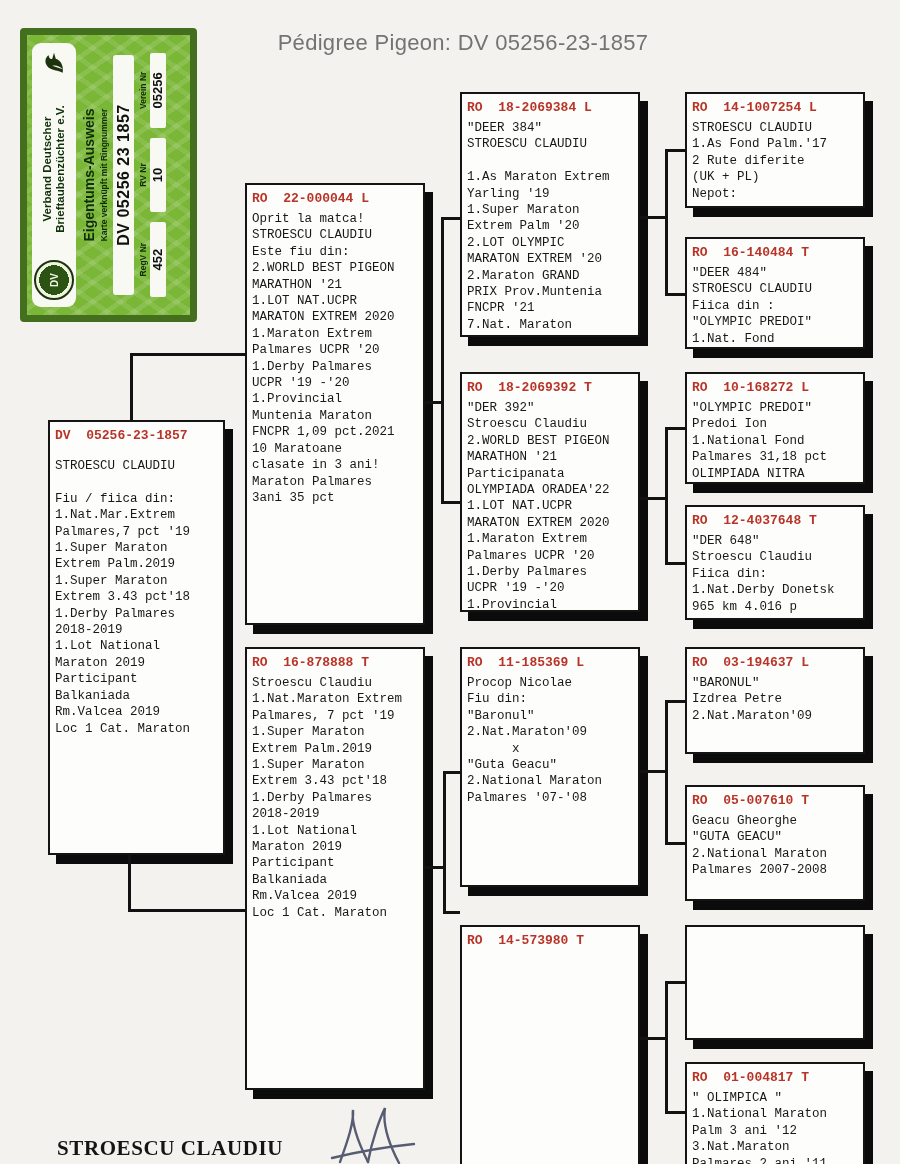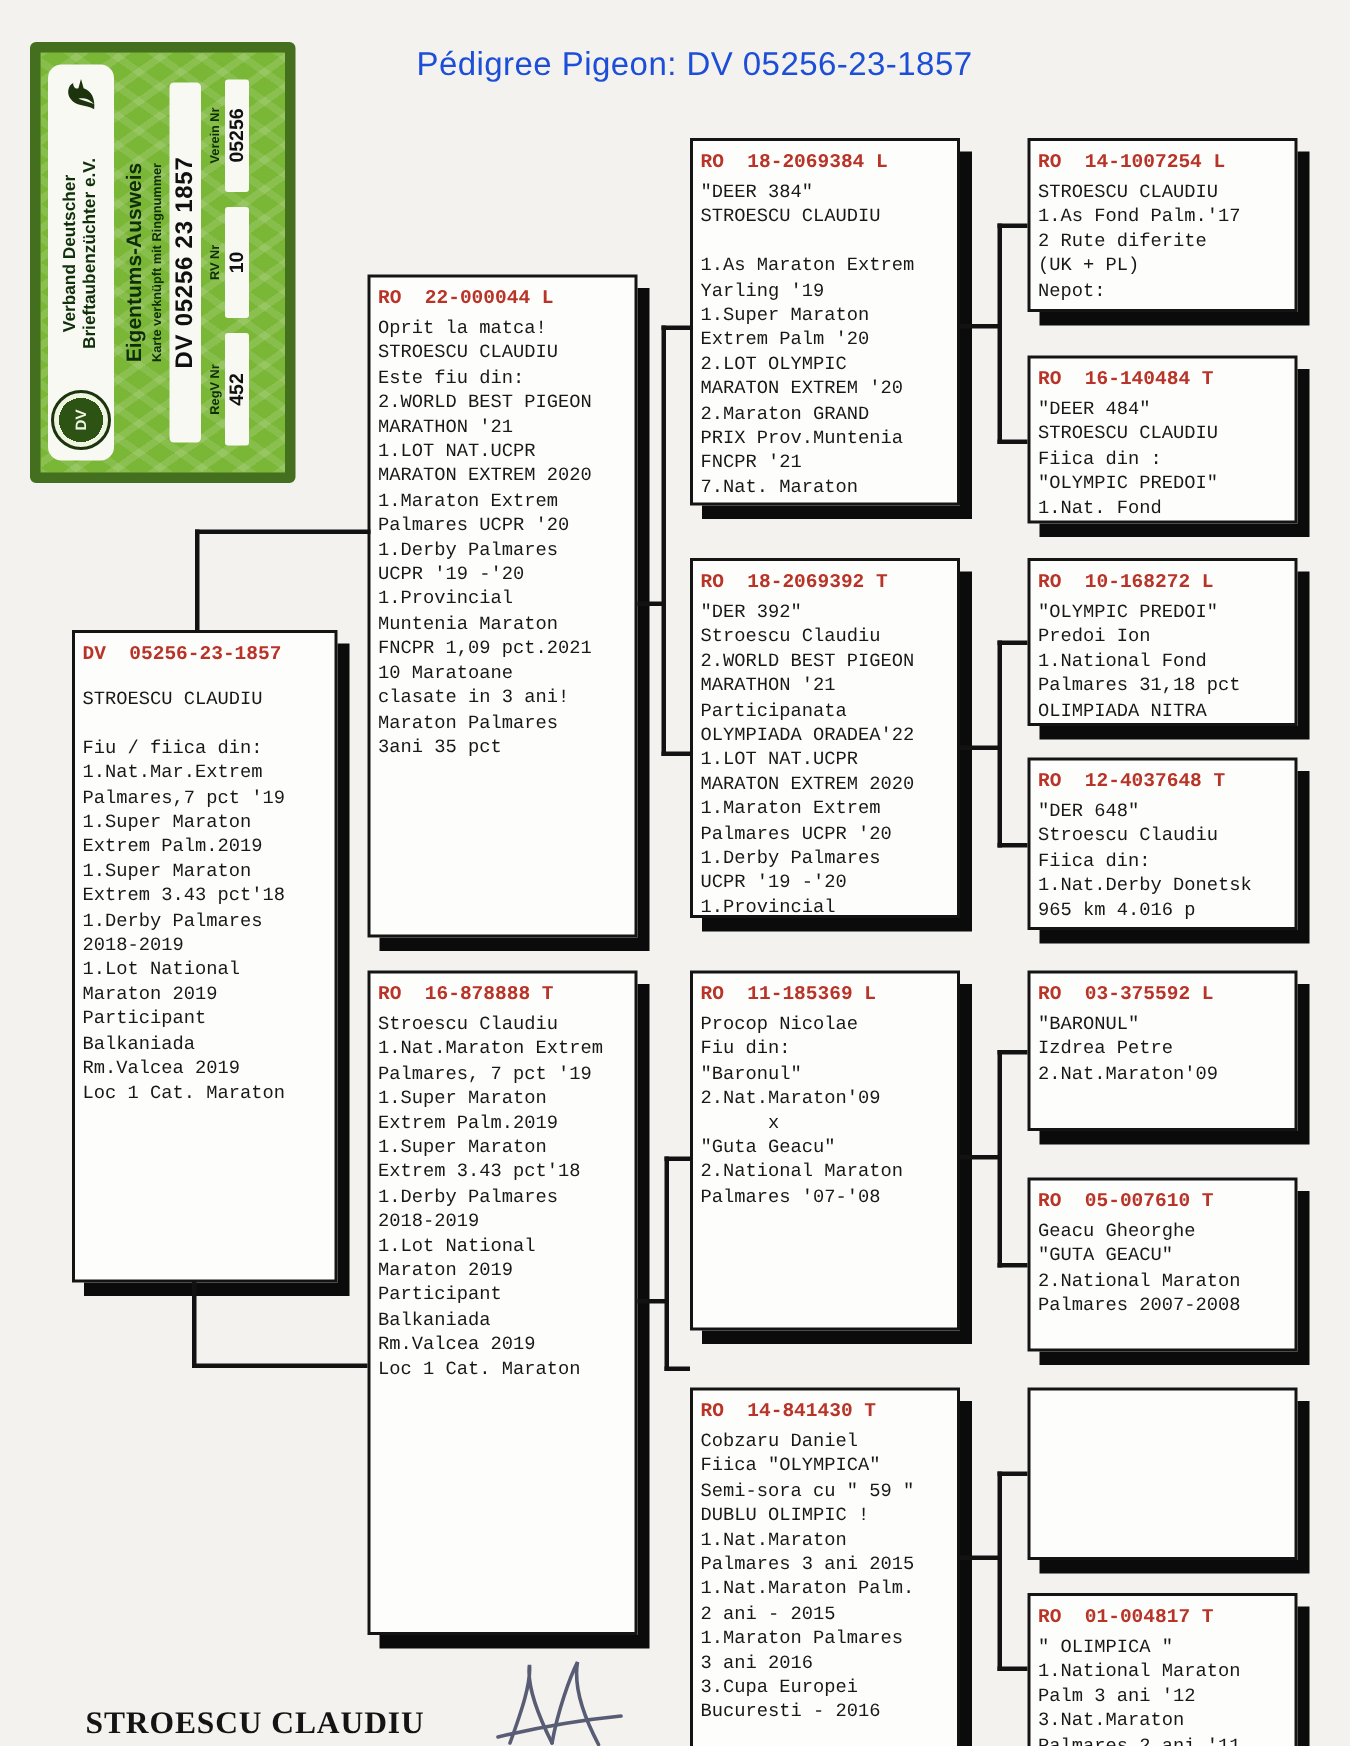--- a/index.html
+++ b/index.html
@@ -1,19 +1,19 @@
 <!DOCTYPE html>
 <html><head>
 <meta charset="utf-8">
 <style>
   html,body{margin:0;padding:0;}
   .page{position:relative;width:900px;height:1164px;background:#f3f2ee;overflow:hidden;
         font-family:"Liberation Sans",sans-serif;}
   .page-title{position:absolute;left:228px;top:30px;width:470px;text-align:center;
-        font:400 22px/26px "Liberation Sans",sans-serif;color:#1d4ed8;letter-spacing:.3px;}
+        font:400 22px/26px "Liberation Sans",sans-serif;color:#737373;letter-spacing:.3px;}
 
   
   .pbox{position:absolute;background:#fdfdfb;border:2px solid #141414;box-sizing:border-box;
         box-shadow:8px 9px 0 0 #0b0b0b;overflow:hidden;}
   .pbox-header{font:700 13px/17px "Liberation Mono","DejaVu Sans Mono",monospace;
         color:#b93428;padding:5px 4px 0 5px;white-space:pre;}
   .pbox-body{font:400 12.5px/16.4px "Liberation Mono","DejaVu Sans Mono",monospace;
         color:#181818;padding:4px 3px 4px 5px;white-space:pre;}
   .subject .pbox-body{padding-top:14px;}
 
@@ -188,33 +188,21 @@
     <div class="pbox-body">Procop Nicolae
 Fiu din:
 "Baronul"
 2.Nat.Maraton'09
       x
 "Guta Geacu"
 2.National Maraton
 Palmares '07-'08</div>
   </div>
   <div class="pbox" style="left:460px;top:925px;width:180px;height:260px">
-    <div class="pbox-header">RO  14-841430 T</div>
-    <div class="pbox-body">Cobzaru Daniel
-Fiica "OLYMPICA"
-Semi-sora cu " 59 "
-DUBLU OLIMPIC !
-1.Nat.Maraton
-Palmares 3 ani 2015
-1.Nat.Maraton Palm.
-2 ani - 2015
-1.Maraton Palmares
-3 ani 2016
-3.Cupa Europei
-Bucuresti - 2016</div>
+    <div class="pbox-header">RO  14-573980 T</div>
   </div>
 
   <div class="pbox" style="left:685px;top:92px;width:180px;height:116px">
     <div class="pbox-header">RO  14-1007254 L</div>
     <div class="pbox-body">STROESCU CLAUDIU
 1.As Fond Palm.'17
 2 Rute diferite
 (UK + PL)
 Nepot:</div>
   </div>
@@ -236,21 +224,21 @@
   </div>
   <div class="pbox" style="left:685px;top:505px;width:180px;height:115px">
     <div class="pbox-header">RO  12-4037648 T</div>
     <div class="pbox-body">"DER 648"
 Stroescu Claudiu
 Fiica din:
 1.Nat.Derby Donetsk
 965 km 4.016 p</div>
   </div>
   <div class="pbox" style="left:685px;top:647px;width:180px;height:107px">
-    <div class="pbox-header">RO  03-375592 L</div>
+    <div class="pbox-header">RO  03-194637 L</div>
     <div class="pbox-body">"BARONUL"
 Izdrea Petre
 2.Nat.Maraton'09</div>
   </div>
   <div class="pbox" style="left:685px;top:785px;width:180px;height:116px">
     <div class="pbox-header">RO  05-007610 T</div>
     <div class="pbox-body">Geacu Gheorghe
 "GUTA GEACU"
 2.National Maraton
 Palmares 2007-2008</div>

